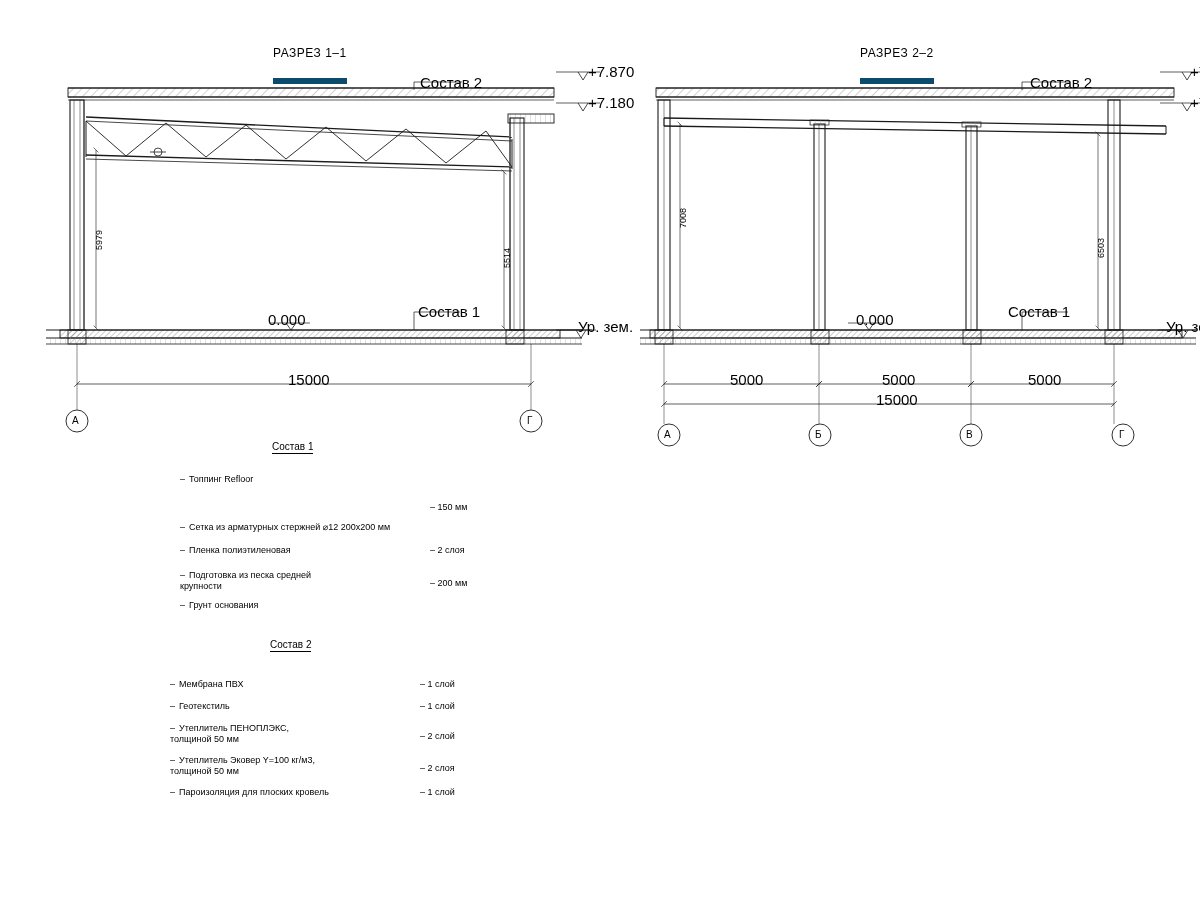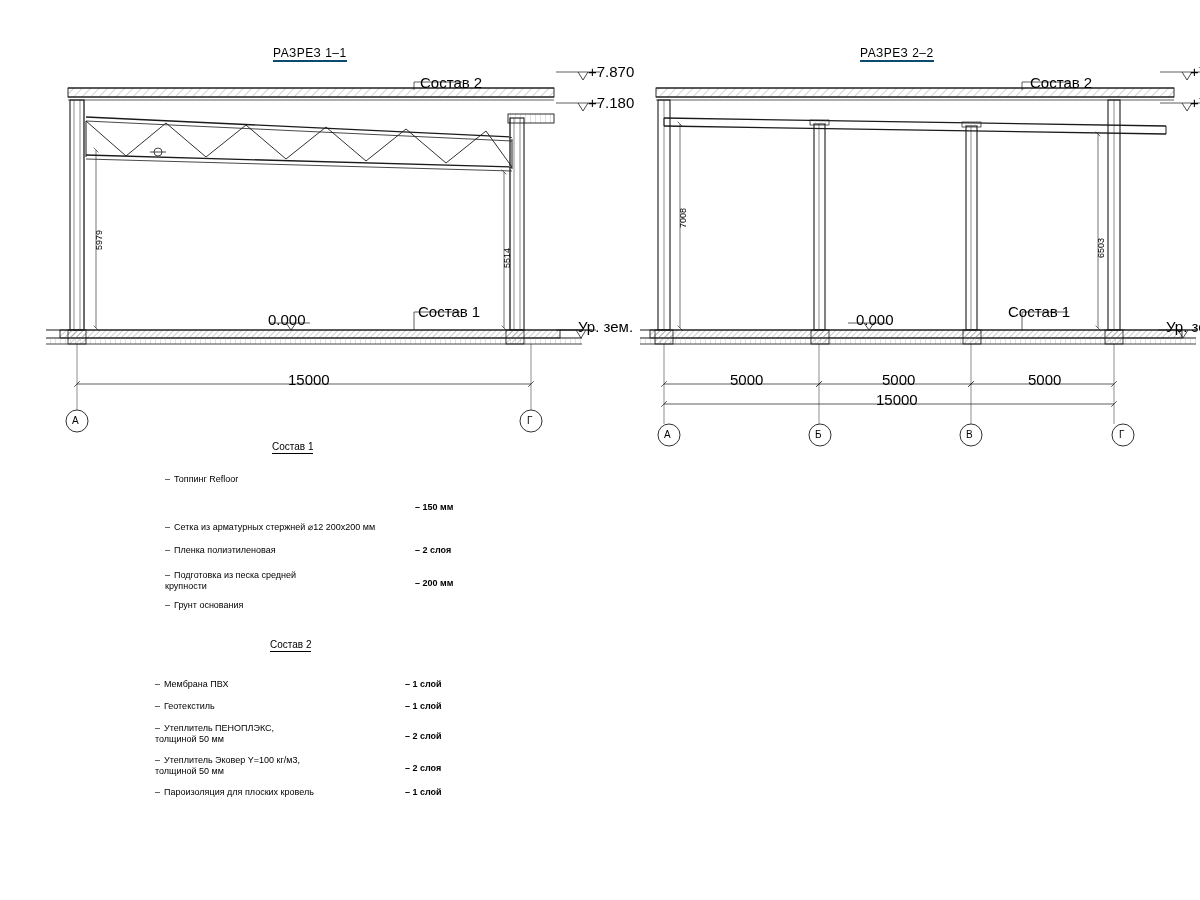--- a/index.html
+++ b/index.html
@@ -25,22 +25,22 @@
     position: absolute;
     font-size: 15px;
     line-height: 1.15;
     white-space: nowrap;
     color: #000;
   }
   .title {
     position: absolute;
     font-size: 12px;
     letter-spacing: 0.5px;
-    border-bottom: 2px solid #0c4a6e;
-    padding-bottom: 0;
+    border-bottom: 6px solid #0c4a6e;
+    padding-bottom: 18px;
     white-space: nowrap;
     text-align: right;
   }
   .sec-title {
     position: absolute;
     font-size: 10px;
     border-bottom: 1px solid #000;
     padding-bottom: 1px;
     white-space: nowrap;
   }
@@ -51,37 +51,37 @@
     transform: rotate(-90deg);
     white-space: nowrap;
   }
   .spec {
     position: absolute;
     font-size: 9px;
   }
   .spec-row {
     position: relative;
     height: 22px;
+    margin-left: 15px;
   }
   .spec-name {
     position: absolute;
     left: 0;
     top: 0;
     width: 230px;
     font-size: 9px;
     line-height: 1.25;
     white-space: pre-line;
   }
   .spec-val {
     position: absolute;
     left: 250px;
     top: 0;
     font-size: 9px;
     white-space: nowrap;
-    font-weight: bold;
   }
   .dash { margin-right: 4px; }
 </style>
 </head>
 <body>
 
 <svg id="sheet" viewBox="0 0 1200 900" xmlns="http://www.w3.org/2000/svg">
   <defs>
     <pattern id="hatch45" width="6" height="6" patternTransform="rotate(45)" patternUnits="userSpaceOnUse">
       <line x1="0" y1="0" x2="0" y2="6" stroke="#808080" stroke-width="0.7"></line>

